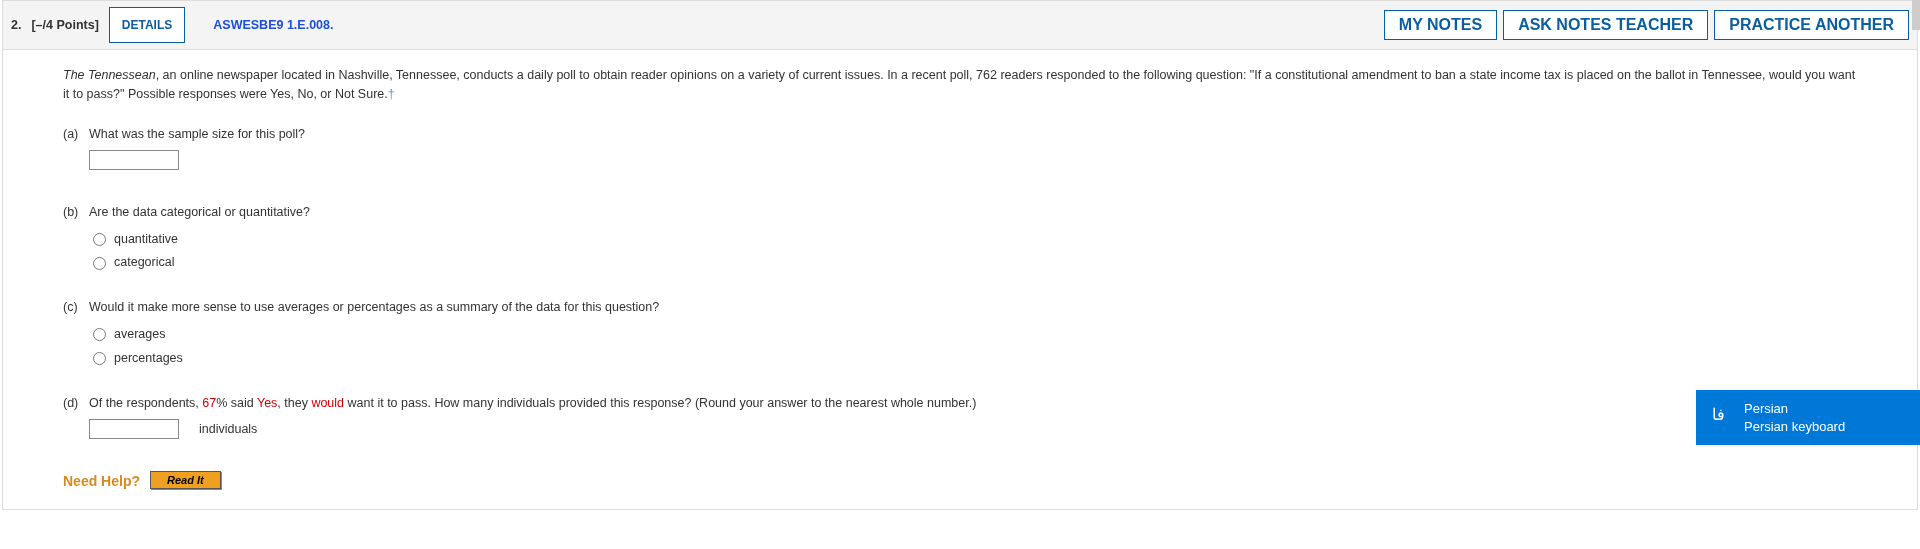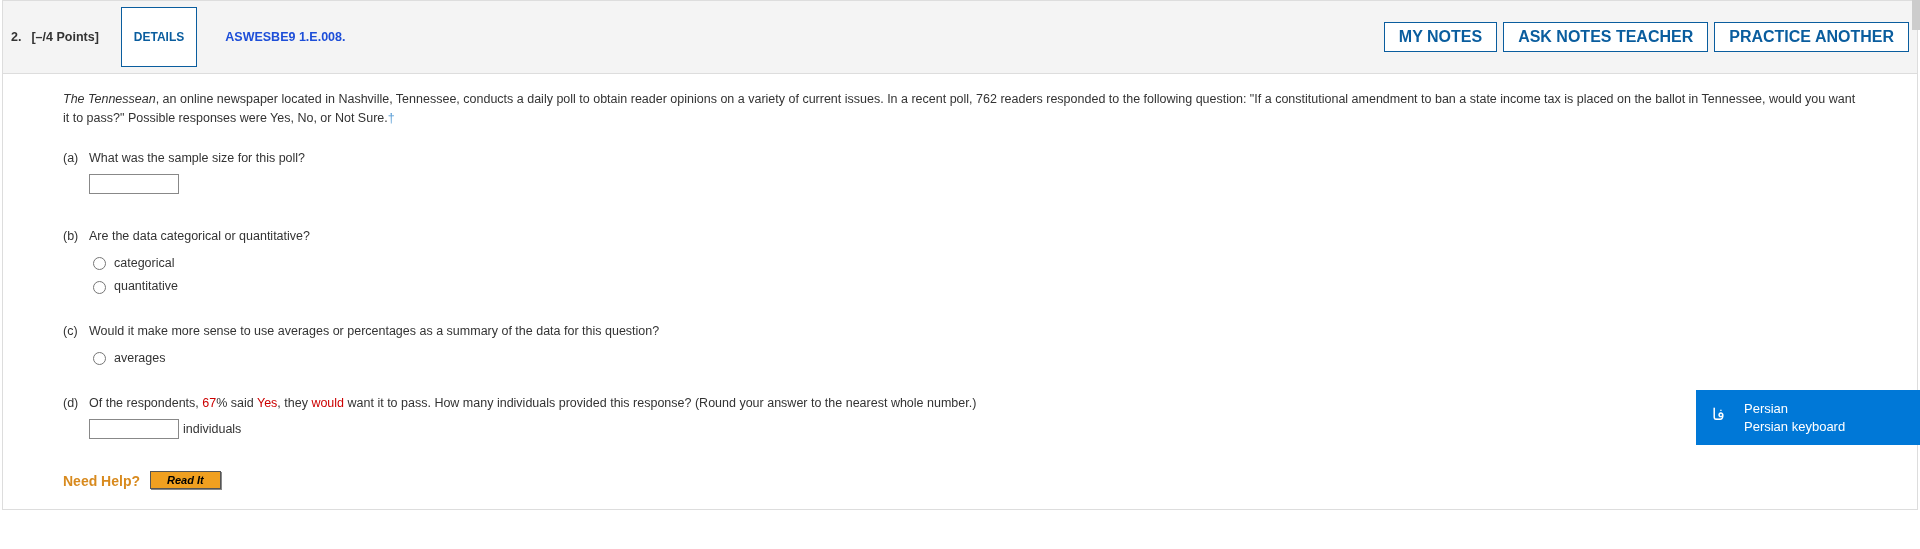--- a/index.html
+++ b/index.html
@@ -27,26 +27,25 @@
     align-items: center;
     gap: 10px;
     flex: 1;
   }
   .q-number { font-weight: bold; color: #333; }
   .points { font-weight: bold; color: #333; }
   .details-btn {
     border: 1.5px solid #0a5d9e;
     color: #0a5d9e;
     background: #fff;
-    padding: 22px 12px;
+    padding: 10px 12px;
     font-weight: bold;
     font-size: 12px;
     cursor: pointer;
     font-family: inherit;
-    margin-left: 12px;
   }
   .source-code { font-weight: bold; color: #1d4ed8; margin-left: 18px; }
   .header-right { display: flex; gap: 6px; }
   .hdr-btn {
     border: 1.5px solid #0a5d9e;
     color: #0a5d9e;
     background: #fff;
     padding: 5px 14px;
     font-weight: bold;
     font-size: 16px;
@@ -63,21 +62,21 @@
   .part-body { flex: 1; }
   .answer-input {
     width: 90px;
     height: 20px;
     border: 1px solid #888;
     background: #fff;
     font-family: inherit;
     font-size: 12px;
     padding: 0 3px;
   }
-  .input-row { margin: 4px 0 32px 26px; display:flex; align-items:center; gap:4px;}
+  .input-row { margin: 4px 0 32px 26px; display:flex; align-items:center; gap:20px;}
   .radio-row {
     margin-left: 30px;
     display: flex;
     align-items: center;
     gap: 8px;
     line-height: 1.9;
   }
   .radio-row input[type=radio] { margin: 0; }
   .part-block { margin-bottom: 22px; }
   .red { color: #c00; }
@@ -156,36 +155,40 @@
       </div>
     </div>
 
     <div class="part-block">
       <div class="part-row">
         <div class="part-label">(b)</div>
         <div class="part-body">Are the data categorical or quantitative?</div>
       </div>
       <div class="radio-row">
         <input type="radio" name="pb" style="">
+        <span>quantitative</span>
+      </div>
+      <div class="radio-row">
+        <input type="radio" name="pb" style="">
         <span>categorical</span>
-      </div>
-      <div class="radio-row">
-        <input type="radio" name="pb" style="">
-        <span>quantitative</span>
       </div>
     </div>
 
     <div class="part-block">
       <div class="part-row">
         <div class="part-label">(c)</div>
         <div class="part-body">Would it make more sense to use averages or percentages as a summary of the data for this question?</div>
       </div>
       <div class="radio-row">
         <input type="radio" name="pc" style="">
         <span>averages</span>
+      </div>
+      <div class="radio-row">
+        <input type="radio" name="pc" style="">
+        <span>percentages</span>
       </div>
     </div>
 
     <div class="part-block">
       <div class="part-row">
         <div class="part-label">(d)</div>
         <div class="part-body">
           <span>Of the respondents, </span><span class="red">67</span><span>% said </span><span class="red">Yes</span><span>, they </span><span class="red">would</span><span> want it to pass. How many individuals provided this response? (Round your answer to the nearest whole number.)</span>
         </div>
       </div>

